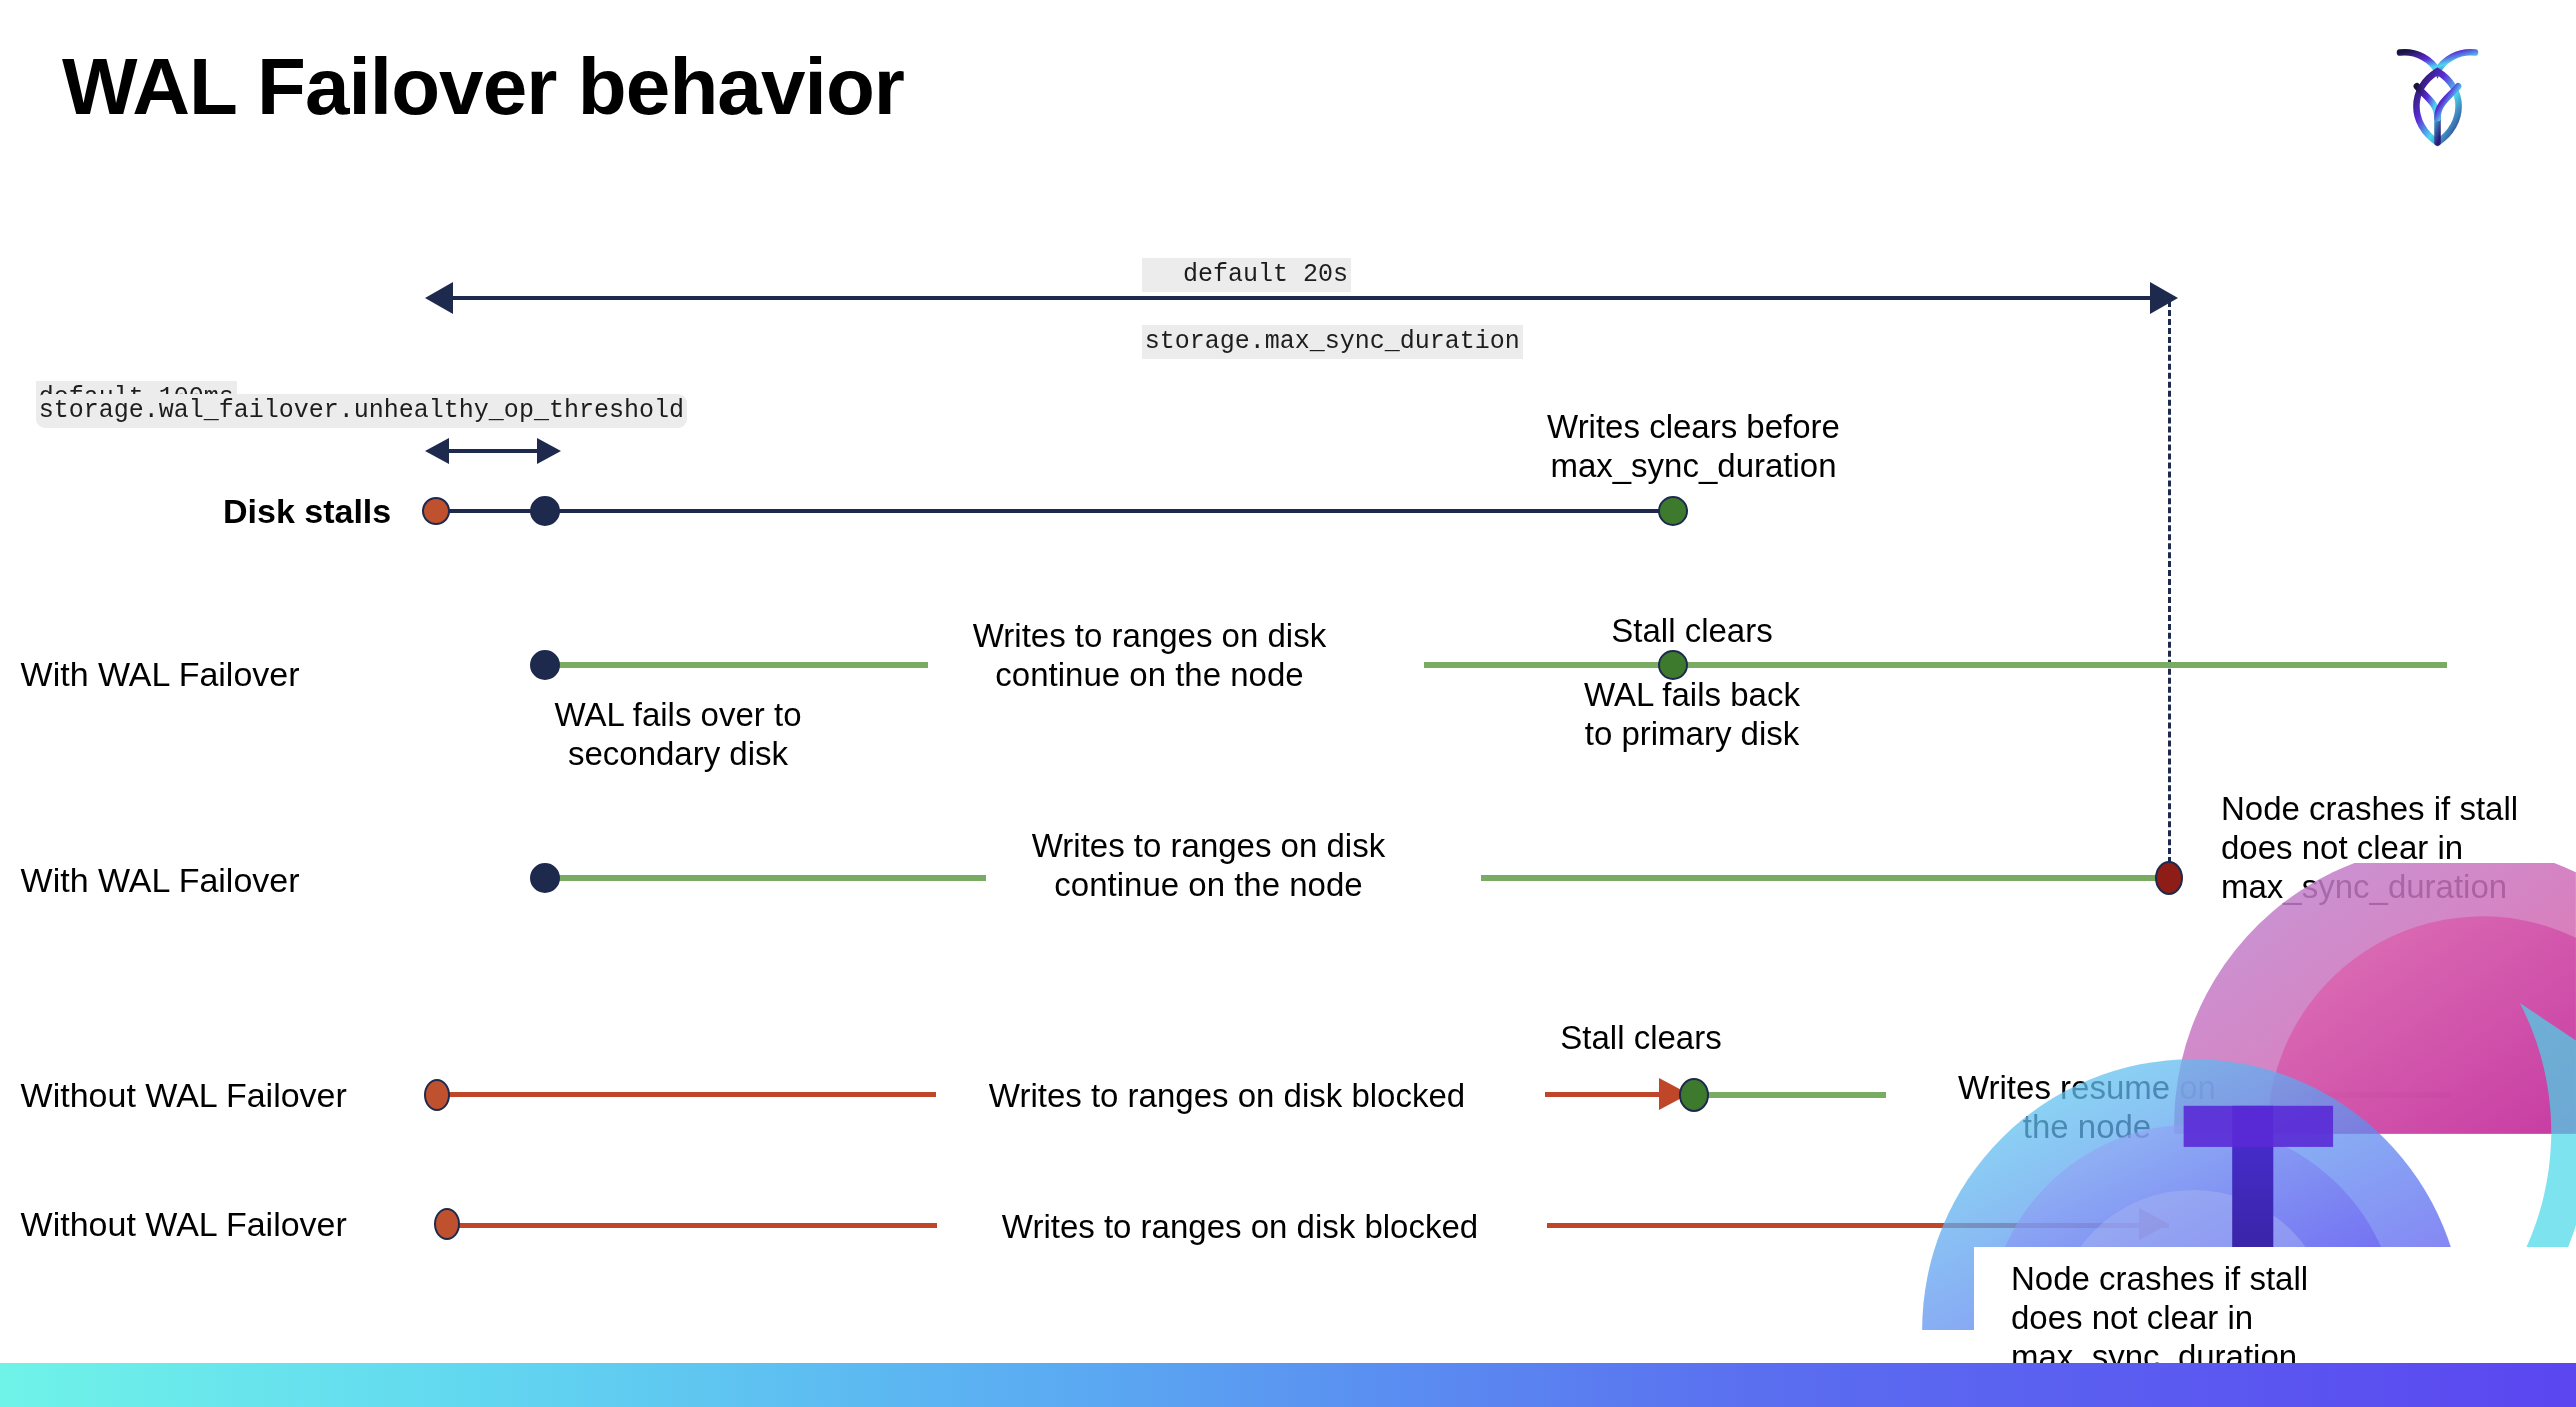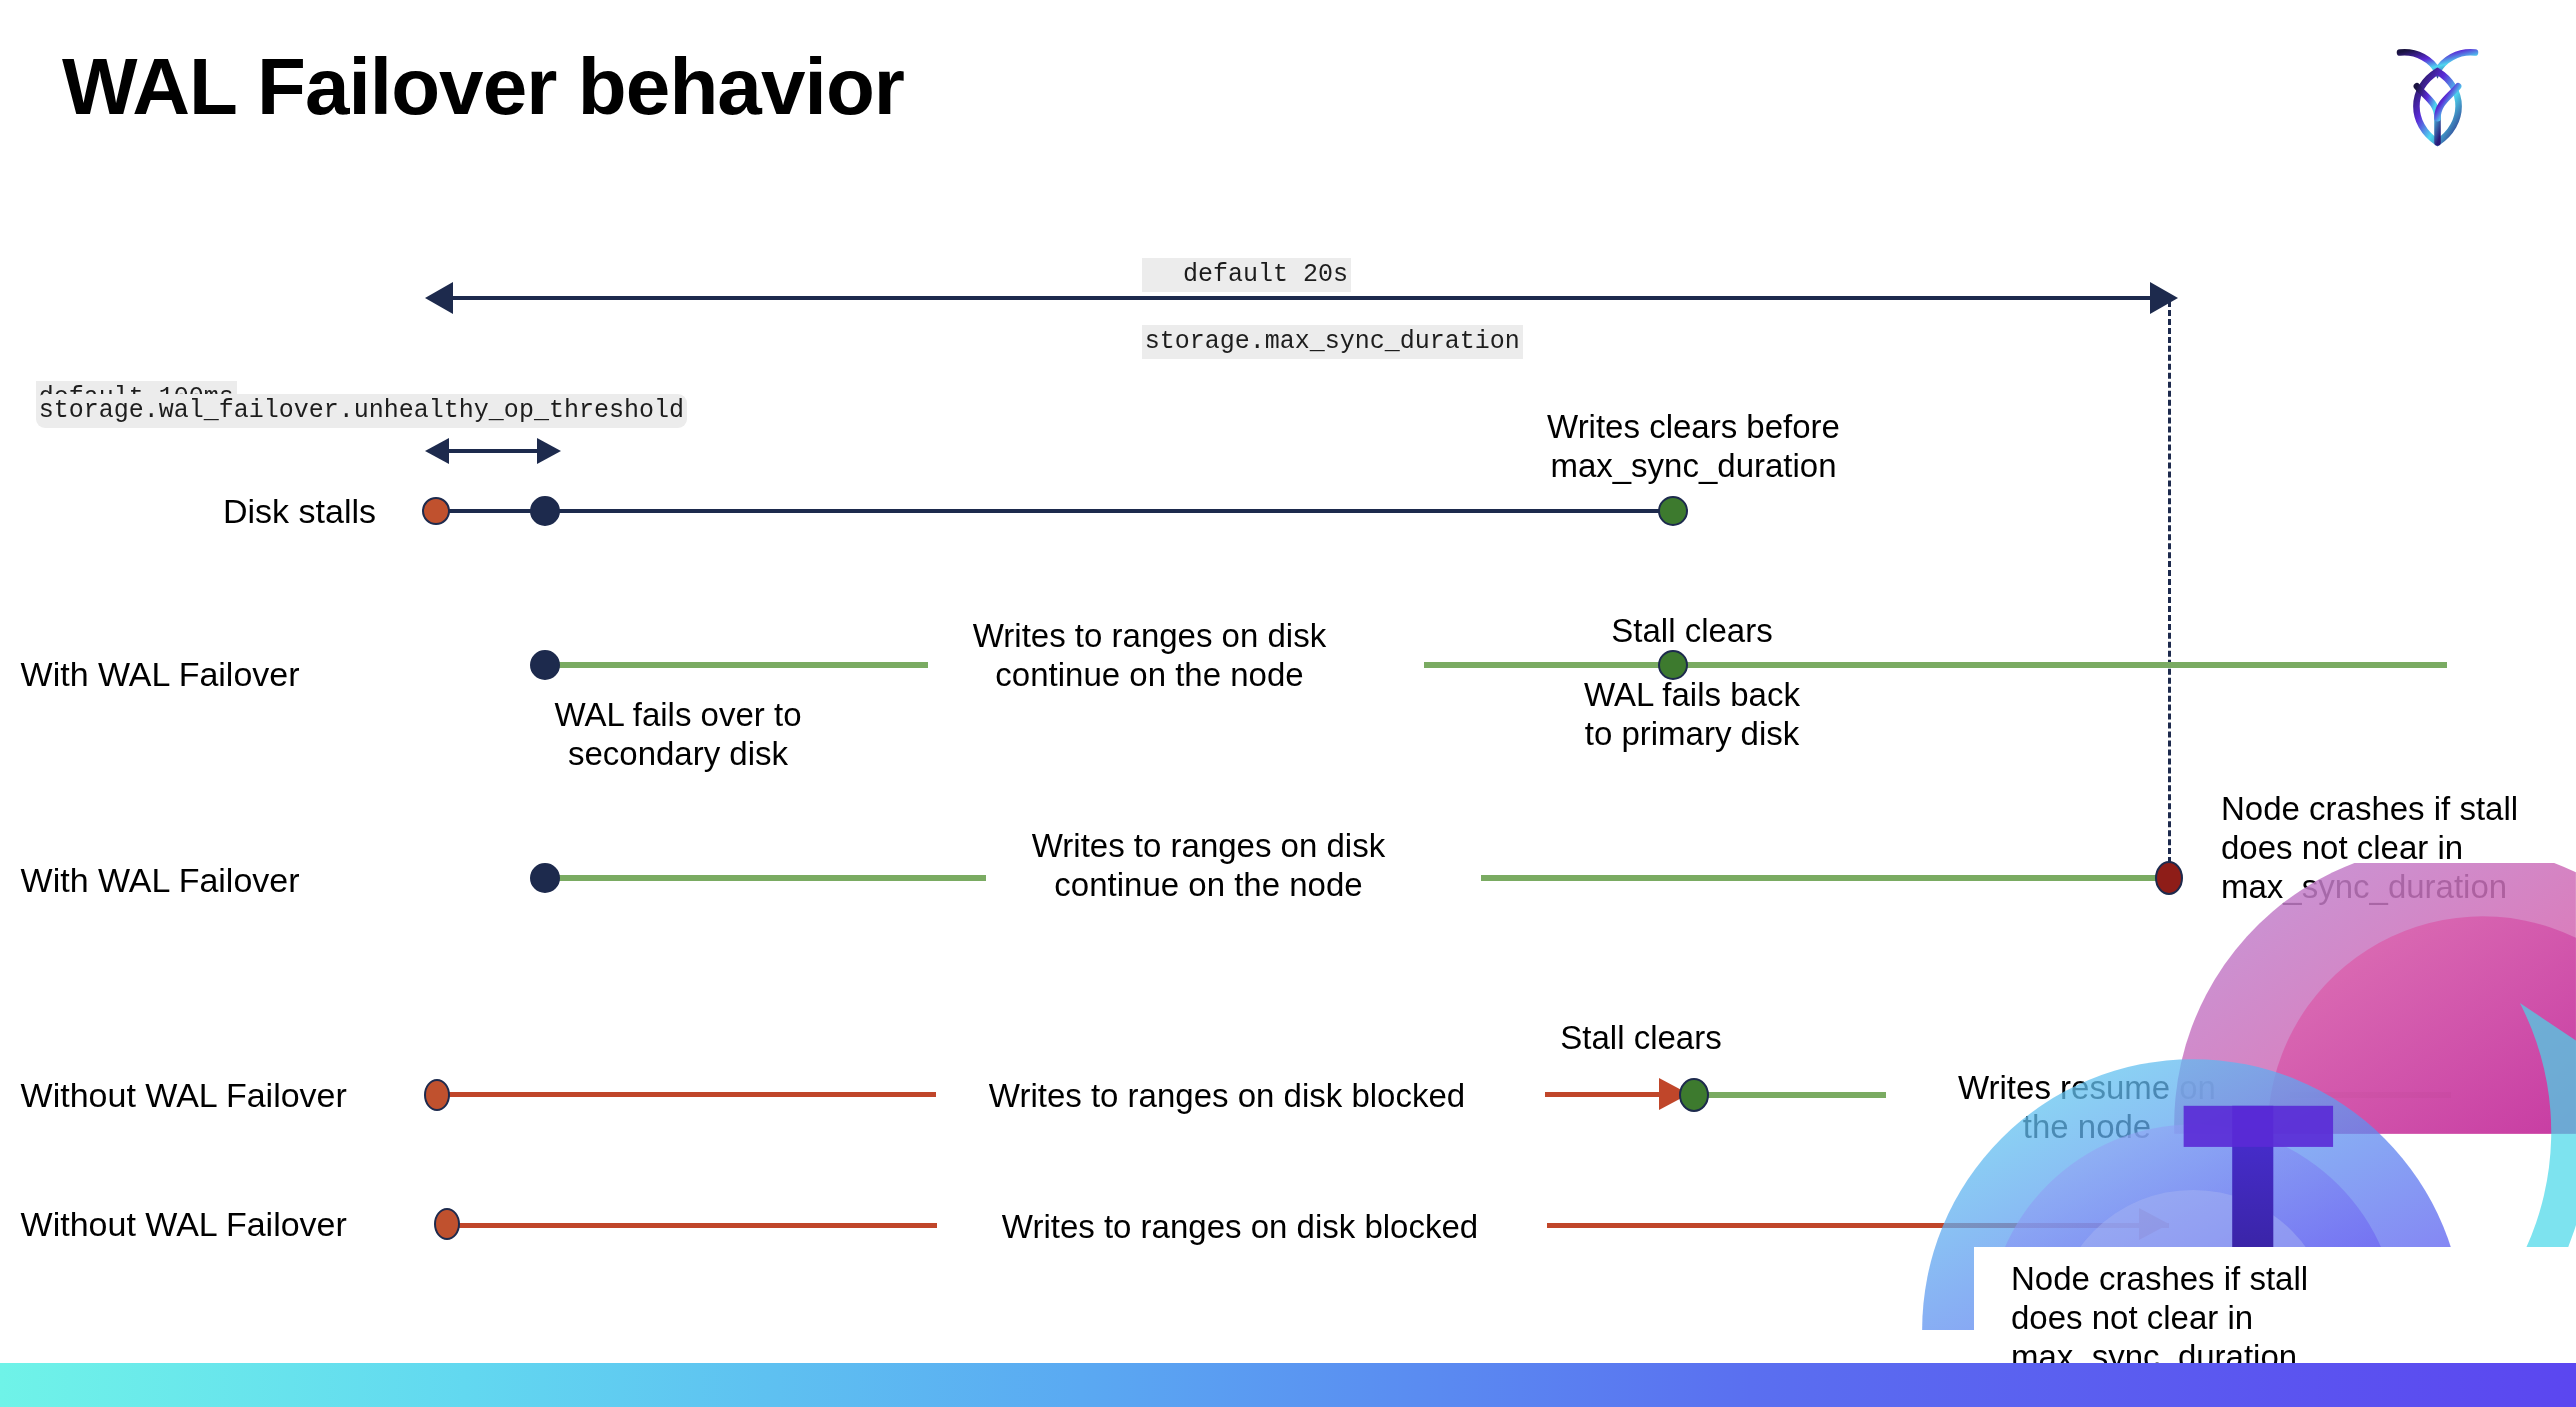--- a/index.html
+++ b/index.html
@@ -154,21 +154,21 @@
   <div class="code-tag" style="left:1142px;top:258px;padding-left:41px;">default 20s</div>
   <div class="code-tag" style="left:1142px;top:299px;margin-top:26px;">storage.max_sync_duration</div>
 
   <div class="code-tag" style="left:36px;top:352px;margin-top:29px;">default 100ms</div>
   <div class="code-tag" style="left:36px;top:394px;border-radius:9px;">storage.wal_failover.unhealthy_op_threshold</div>
 
   <div id="threshold-line"></div>
   <div class="arrow-head abs" id="threshold-arrow-left"></div>
   <div class="arrow-head abs" id="threshold-arrow-right"></div>
 
-  <div class="row-label" style="left:223px;top:511px;">Disk stalls</div>
+  <div class="row-label" style="left:223px;top:511px;font-weight:bold;">Disk stalls</div>
 
   <div class="hline" style="left:436px;top:509px;width:301px;background:#1d2a4d;"></div>
   <div class="hline" style="left:561px;top:509px;width:1112px;background:#1d2a4d;"></div>
 
   <div class="dot" style="left:436px;top:511px;width:28px;height:28px;background:#c0512e;"></div>
   <div class="dot" style="left:545px;top:511px;width:30px;height:30px;background:#1d2a4d;"></div>
   <div class="dot" style="left:1673px;top:511px;width:30px;height:30px;background:#3d7a2e;"></div>
 
   <div class="note" style="left:1516px;top:408px;width:355px;">Writes clears before
 max_sync_duration</div>

